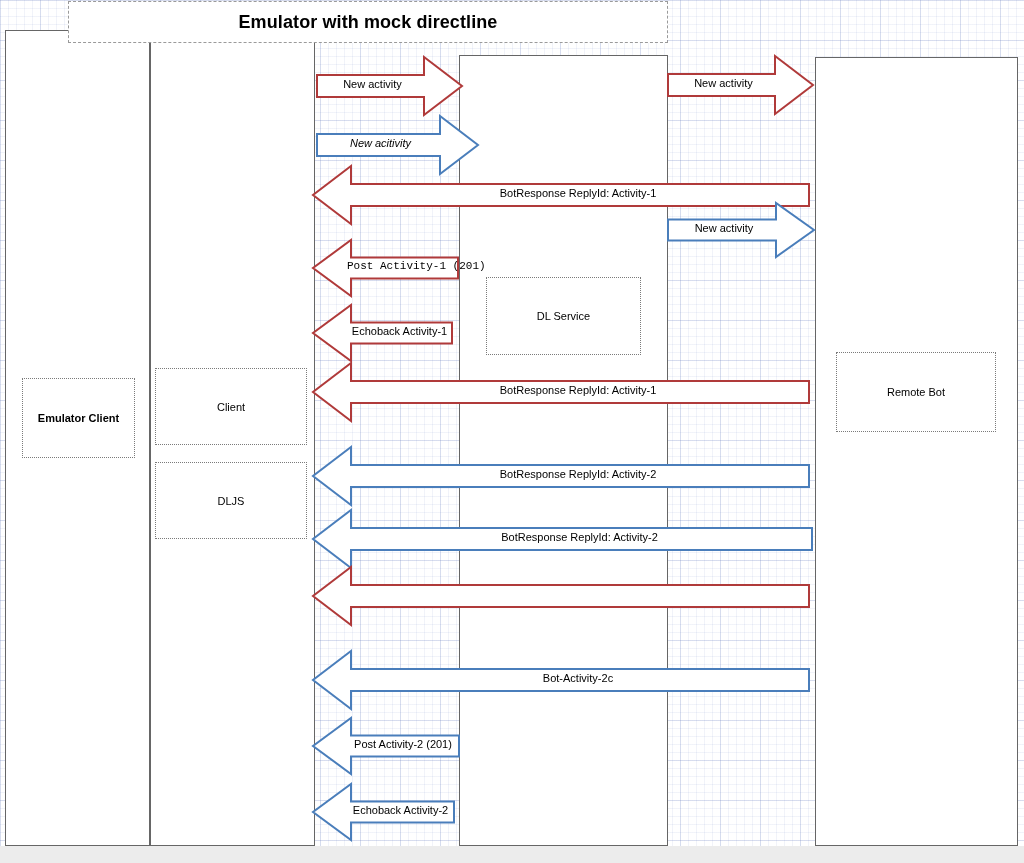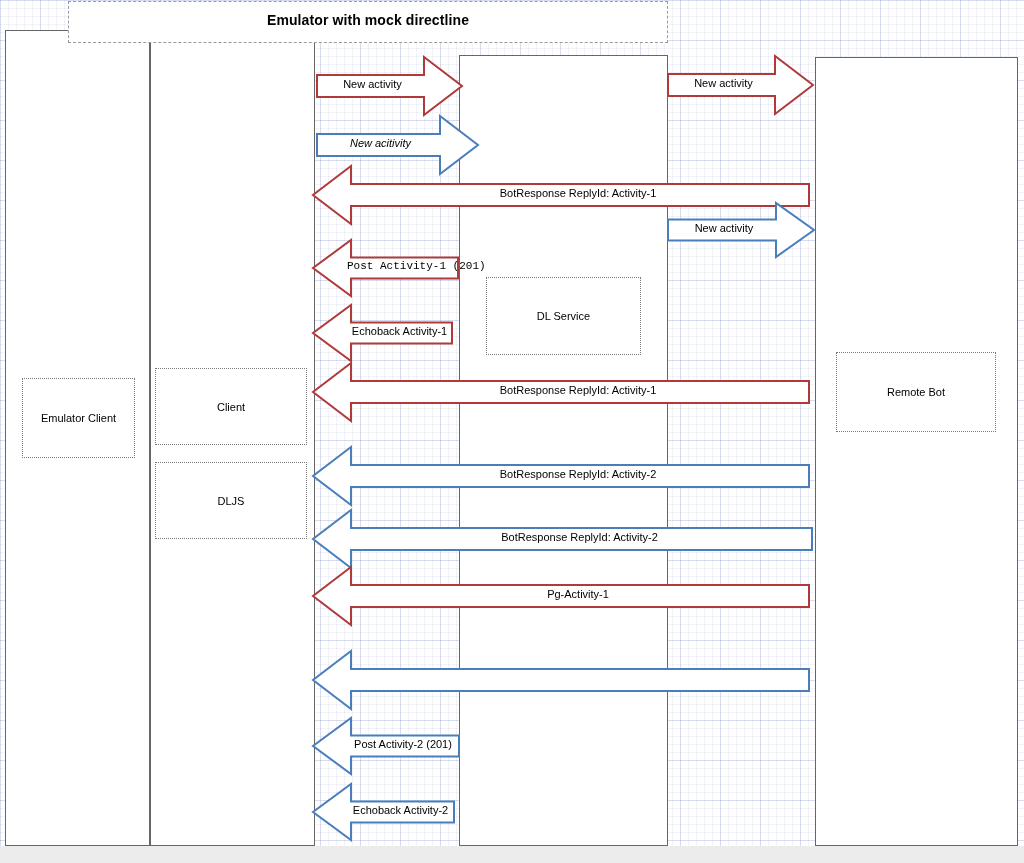--- a/index.html
+++ b/index.html
@@ -41,21 +41,21 @@
     position: absolute;
     background: #ffffff;
     border: 1px dashed #9a9a9a;
     box-sizing: border-box;
     display: flex;
     align-items: flex-start;
     justify-content: center;
     padding-top: 10px;
   }
   .title-banner span {
-    font-size: 14px;
+    font-size: 18px;
     font-weight: bold;
     color: #000000;
     letter-spacing: .1px;
   }
   
   .lane {
     position: absolute;
     background: #ffffff;
     border: 1.6px solid #666666;
     box-sizing: border-box;
@@ -165,43 +165,43 @@
       <div class="arrow" style="left: 313px; top: 510px; width: 499px; height: 58px;">
         <svg width="499" height="58" viewBox="0 0 499 58">
           <polygon points="499,18 38,18 38,0 0,29 38,58 38,40 499,40" fill="#ffffff" stroke="#4a7ebb" stroke-width="2" stroke-linejoin="miter"></polygon>
         </svg>
         <div class="arrow-label" style="top: 21px; padding-left: 34px; box-sizing: border-box;">BotResponse ReplyId: Activity-2</div>
       </div>
       <div class="arrow" style="left: 313px; top: 567px; width: 496px; height: 58px;">
         <svg width="496" height="58" viewBox="0 0 496 58">
           <polygon points="496,18 38,18 38,0 0,29 38,58 38,40 496,40" fill="#ffffff" stroke="#b03a3a" stroke-width="2" stroke-linejoin="miter"></polygon>
         </svg>
-        <div class="arrow-label" style="top: 21px; padding-left: 34px; box-sizing: border-box;">Pg-Activity-1</div>
       </div>
       <div class="arrow" style="left: 313px; top: 651px; width: 496px; height: 58px;">
         <svg width="496" height="58" viewBox="0 0 496 58">
           <polygon points="496,18 38,18 38,0 0,29 38,58 38,40 496,40" fill="#ffffff" stroke="#4a7ebb" stroke-width="2" stroke-linejoin="miter"></polygon>
         </svg>
+        <div class="arrow-label" style="top: 21px; padding-left: 34px; box-sizing: border-box;">Bot-Activity-2c</div>
       </div>
       <div class="arrow" style="left: 313px; top: 718px; width: 146px; height: 56px;">
         <svg width="146" height="56" viewBox="0 0 146 56">
           <polygon points="146,17.5 38,17.5 38,0 0,28 38,56 38,38.5 146,38.5" fill="#ffffff" stroke="#4a7ebb" stroke-width="2" stroke-linejoin="miter"></polygon>
         </svg>
         <div class="arrow-label" style="top: 20px; padding-left: 34px; box-sizing: border-box; text-align: center;">Post Activity-2 (201)</div>
       </div>
       <div class="arrow" style="left: 313px; top: 784px; width: 141px; height: 56px;">
         <svg width="141" height="56" viewBox="0 0 141 56">
           <polygon points="141,17.5 38,17.5 38,0 0,28 38,56 38,38.5 141,38.5" fill="#ffffff" stroke="#4a7ebb" stroke-width="2" stroke-linejoin="miter"></polygon>
         </svg>
         <div class="arrow-label" style="top: 20px; padding-left: 34px; box-sizing: border-box;">Echoback Activity-2</div>
       </div>
     </div>
 
   <div id="nodes-layer">
-      <div class="node" style="left: 22px; top: 378px; width: 113px; height: 80px; border-color: rgb(122, 122, 122);">
+      <div class="node" style="left: 22px; top: 378px; width: 113px; height: 80px; border-color: rgb(122, 122, 122); font-weight: bold;">
         <span>Emulator Client</span>
       </div>
       <div class="node" style="left: 155px; top: 368px; width: 152px; height: 77px; border-color: rgb(122, 122, 122);">
         <span>Client</span>
       </div>
       <div class="node" style="left: 155px; top: 462px; width: 152px; height: 77px; border-color: rgb(122, 122, 122);">
         <span>DLJS</span>
       </div>
       <div class="node" style="left: 486px; top: 277px; width: 155px; height: 78px; border-color: rgb(122, 122, 122);">
         <span>DL Service</span>

